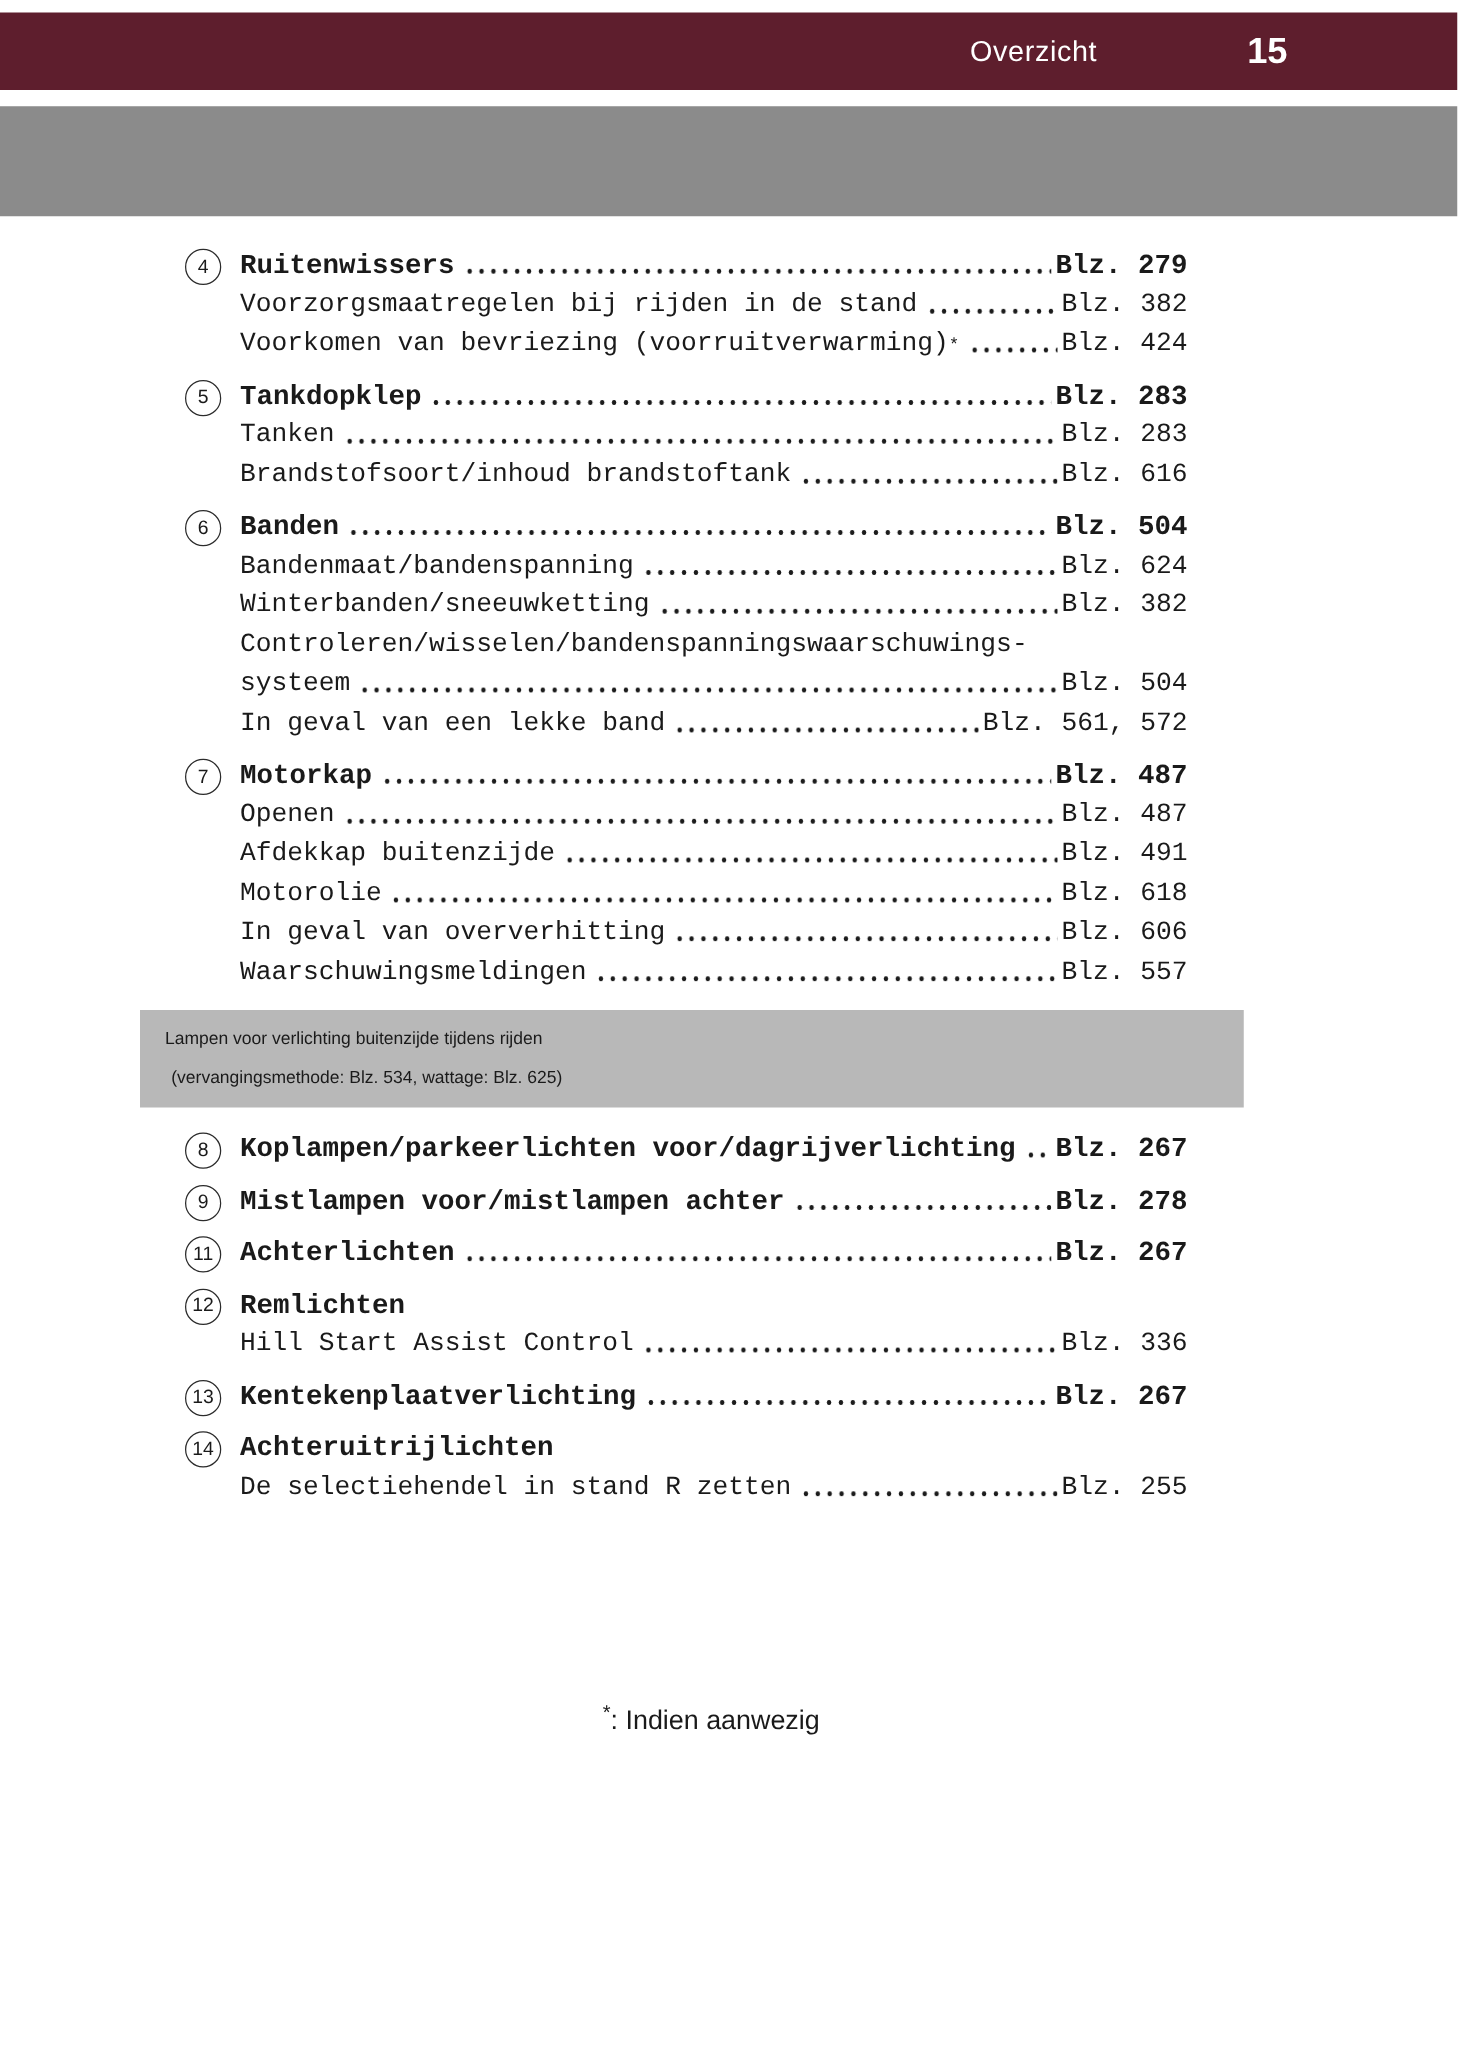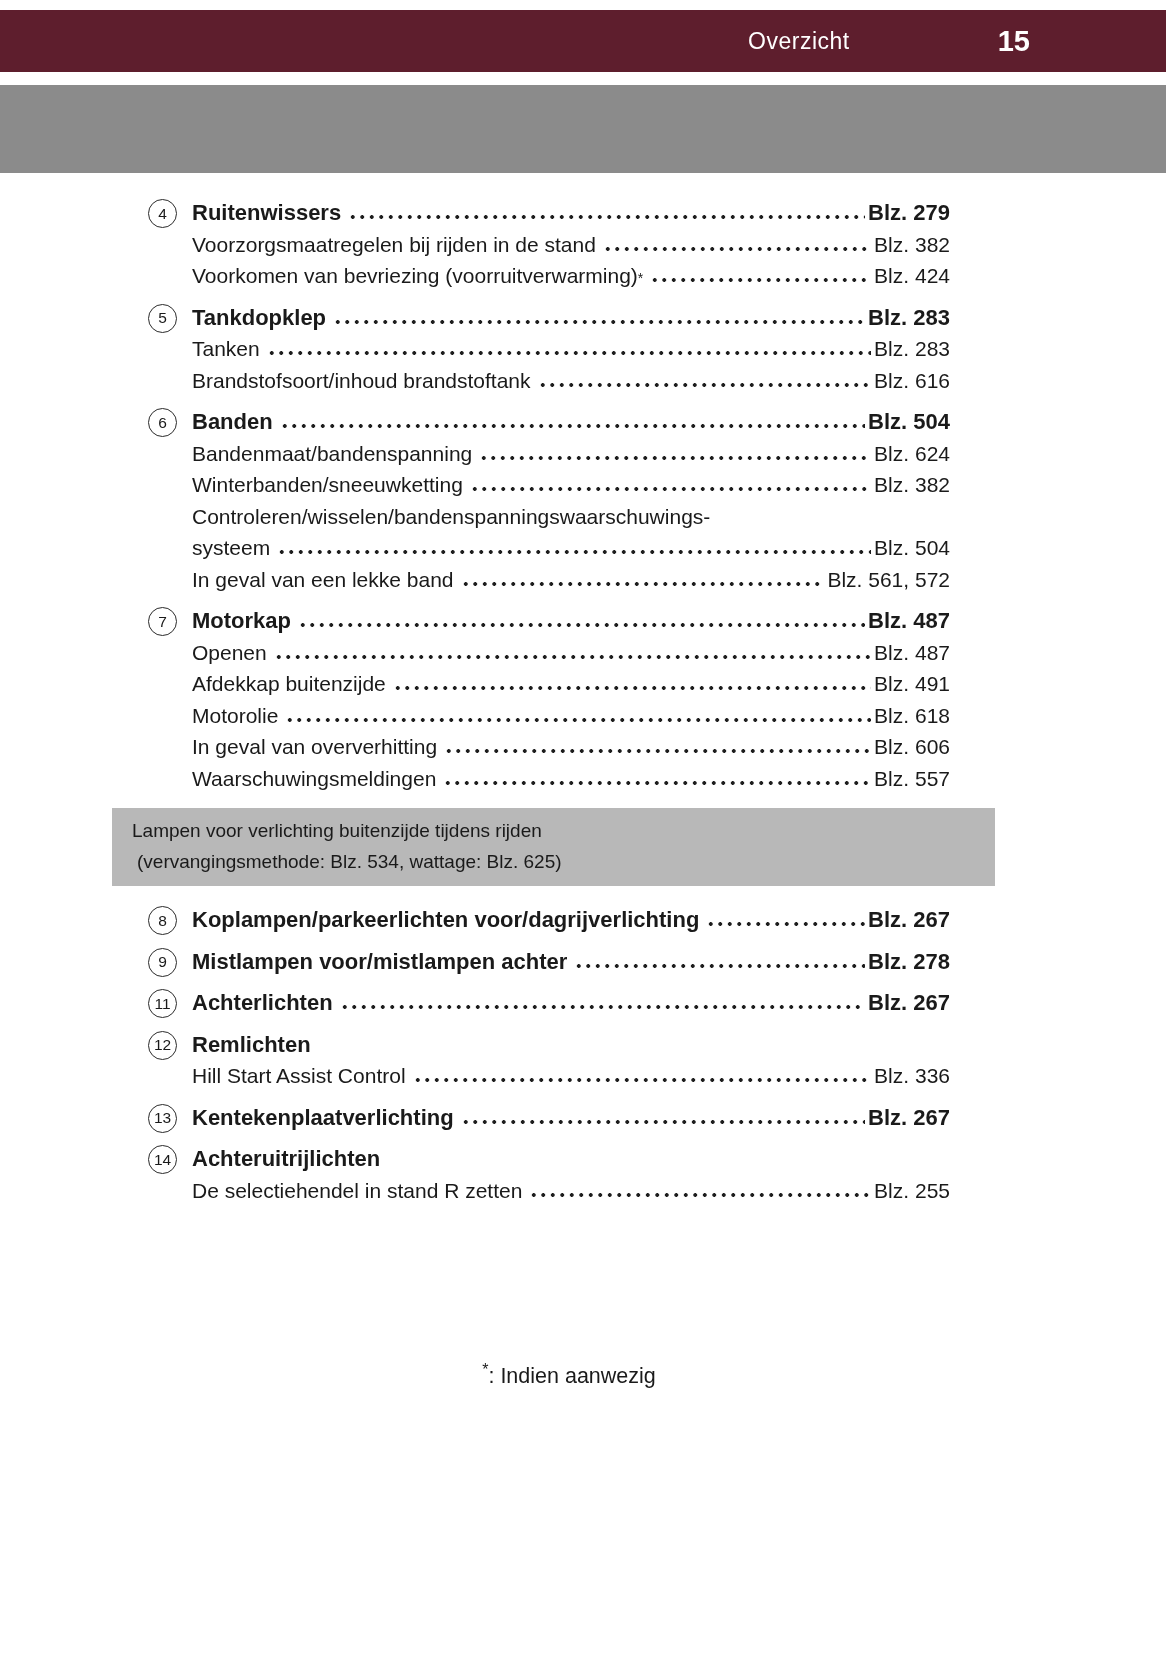--- a/index.html
+++ b/index.html
@@ -12,21 +12,21 @@
     color: #1a1a1a;
     overflow: hidden;
   }
   .topbar {
     margin-top: 10px;
     height: 62px;
     background: #5e1e2d;
     display: flex;
     align-items: center;
     justify-content: flex-end;
-    gap: 100px;
+    gap: 72px;
     padding-right: 136px;
     color: #ffffff;
   }
   .topbar .section { font-size: 23px; letter-spacing: 0.5px; }
   .topbar .pagenum { font-size: 29px; font-weight: bold; margin-left: 48px; }
   .graybar {
     margin-top: 13px;
     height: 88px;
     background: #8b8b8b;
   }
@@ -44,21 +44,21 @@
     height: 29px;
     border: 1.7px solid #2b2b2b;
     border-radius: 50%;
     display: flex;
     align-items: center;
     justify-content: center;
     flex: 0 0 auto;
     margin-top: 2px;
   }
   .badge-num { font-size: 15.5px; line-height: 1; }
-  .entry-body { flex: 1 1 auto; min-width: 0; }
+  .entry-body { flex: 1 1 auto; min-width: 0; font-family: Liberation Mono, monospace; }
   .line {
     display: flex;
     align-items: baseline;
     line-height: 31.5px;
   }
   .line.main { font-weight: bold; font-size: 22px; }
   .line.sub  { font-size: 21px; }
   .label, .title, .page { white-space: nowrap; }
   .leader {
     flex: 1 1 auto;
@@ -72,21 +72,21 @@
   }
   sup.supmark {
     font-size: 14px;
     line-height: 0;
     vertical-align: super;
   }
   .highlight {
     background: #b8b8b8;
     margin: 14px -45px 18px -36px;
     padding: 7px 16px 9px 20px;
-    font-size: 19px;
+    font-size: 14px;
     line-height: 31px;
   }
   .highlight .hl2 { padding-left: 5px; }
   .footnote {
     margin-top: 158px;
     margin-right: -40px;
     text-align: center;
     font-size: 21.5px;
   }
   .footnote sup { font-size: 16px; line-height: 0; vertical-align: super; }

